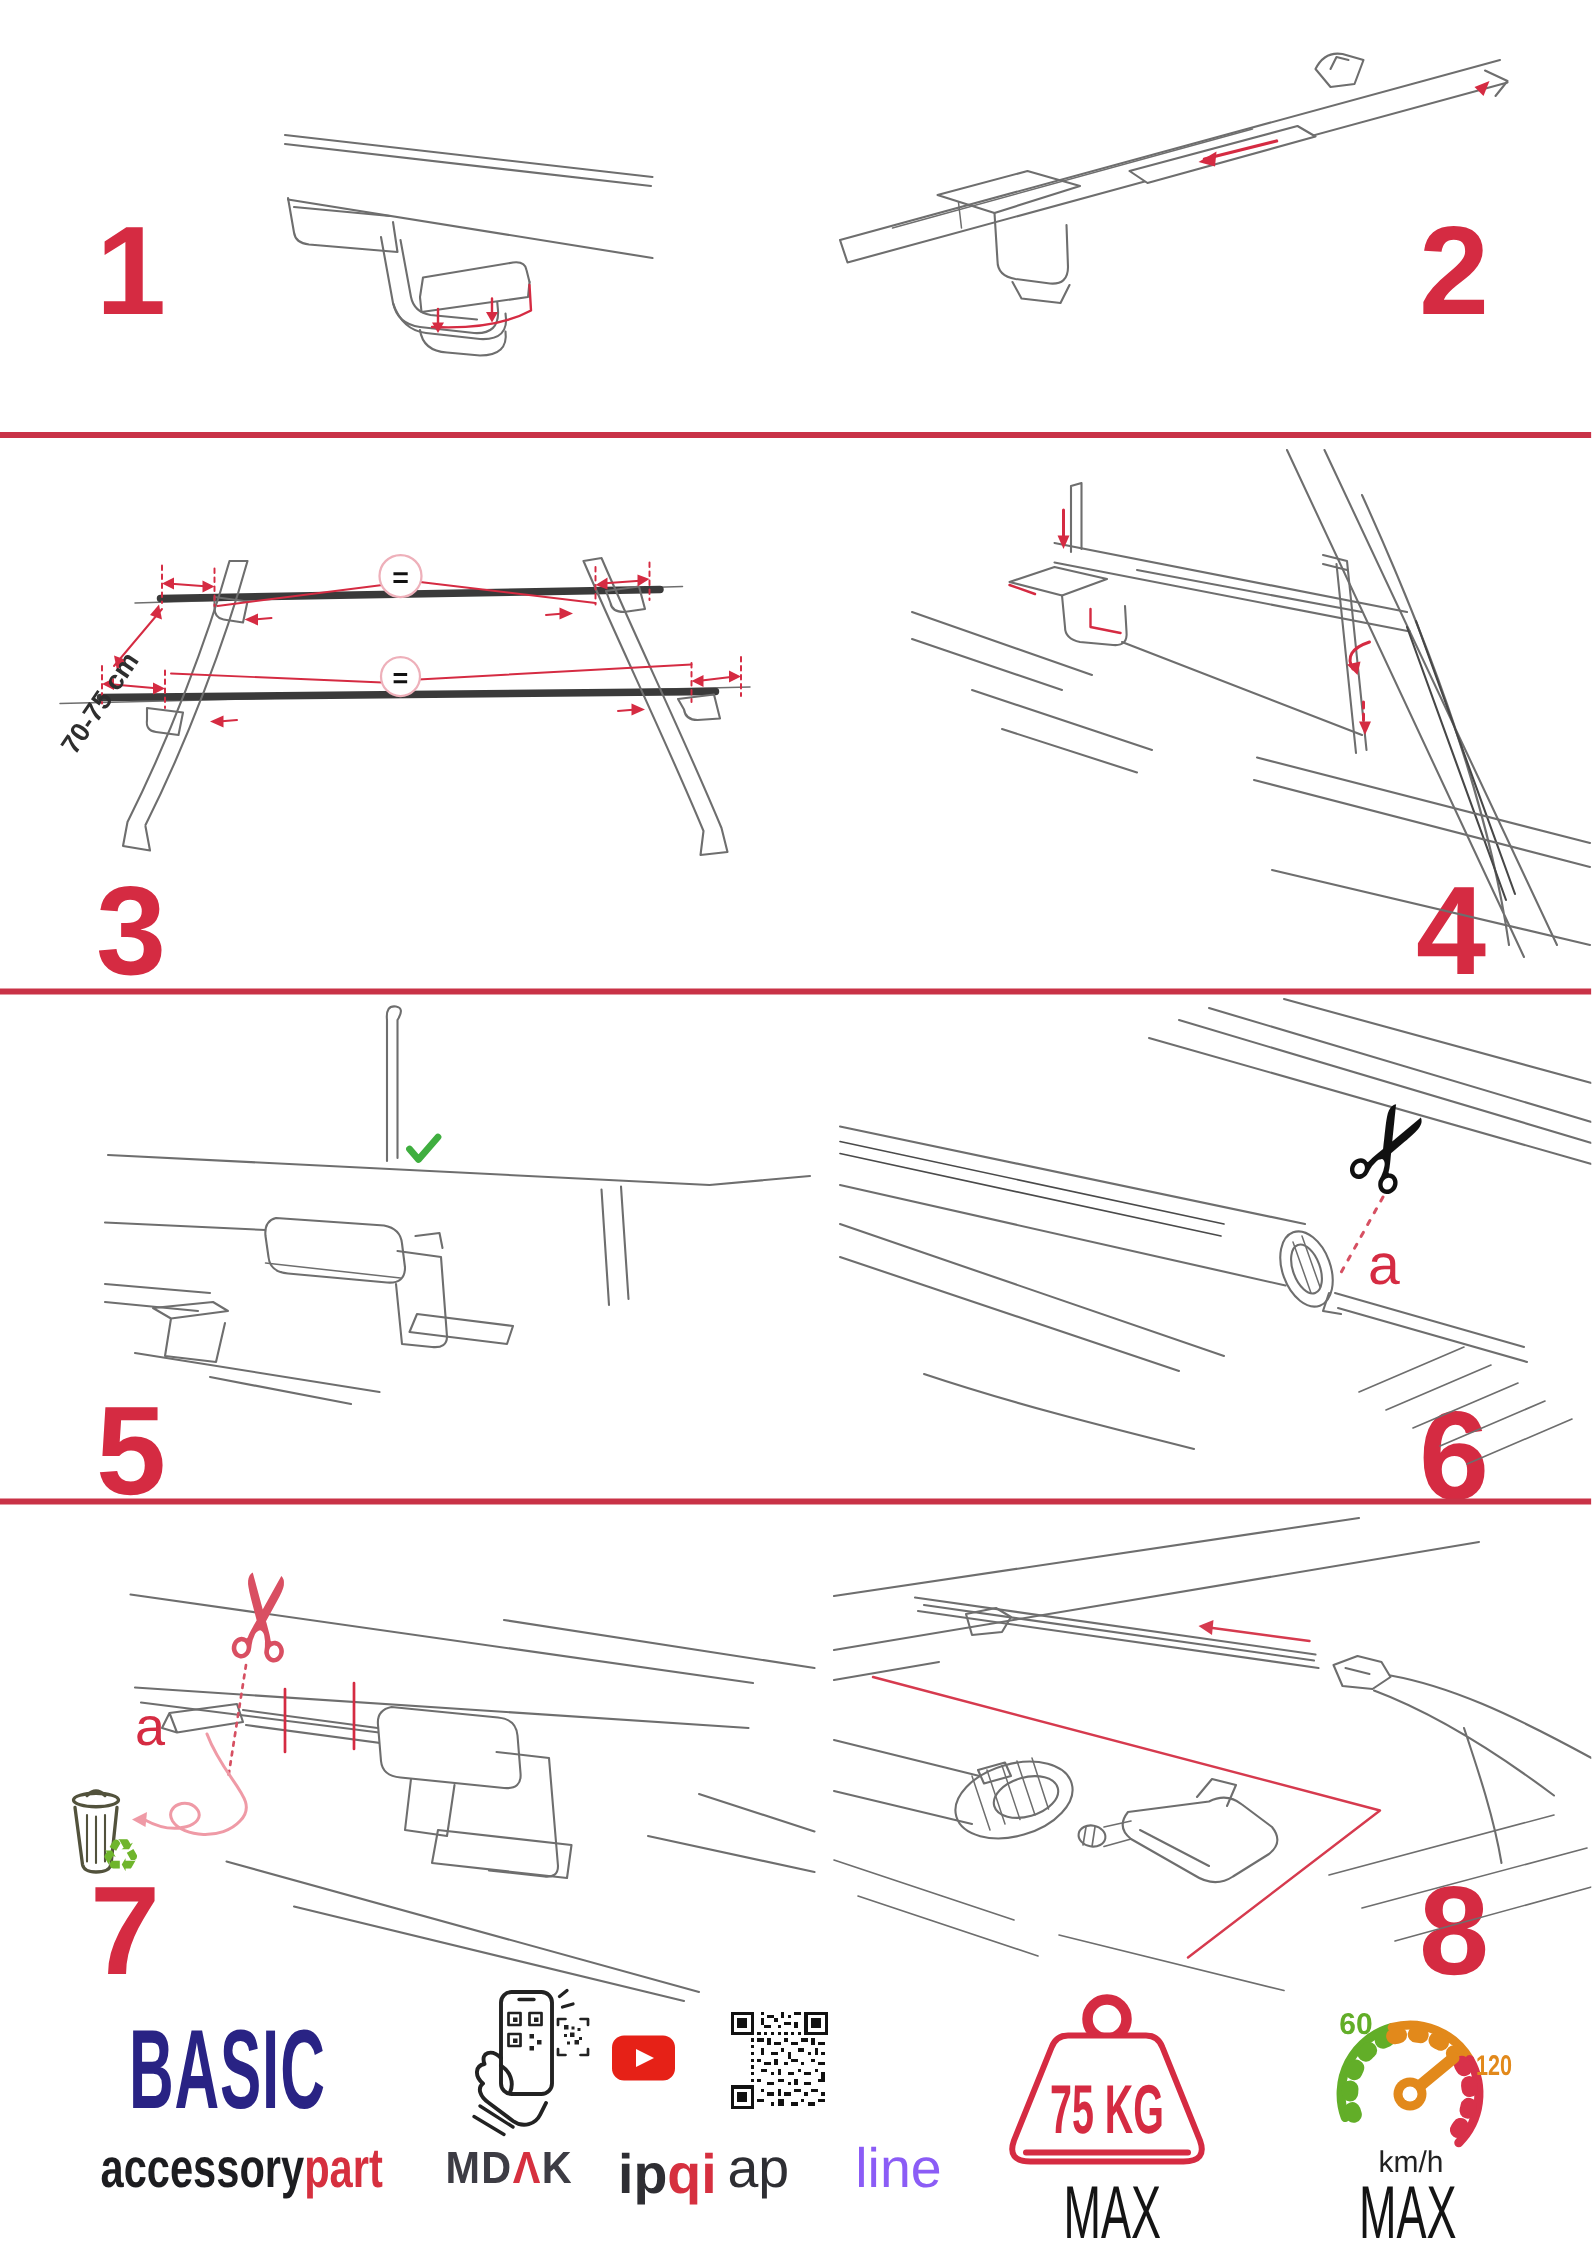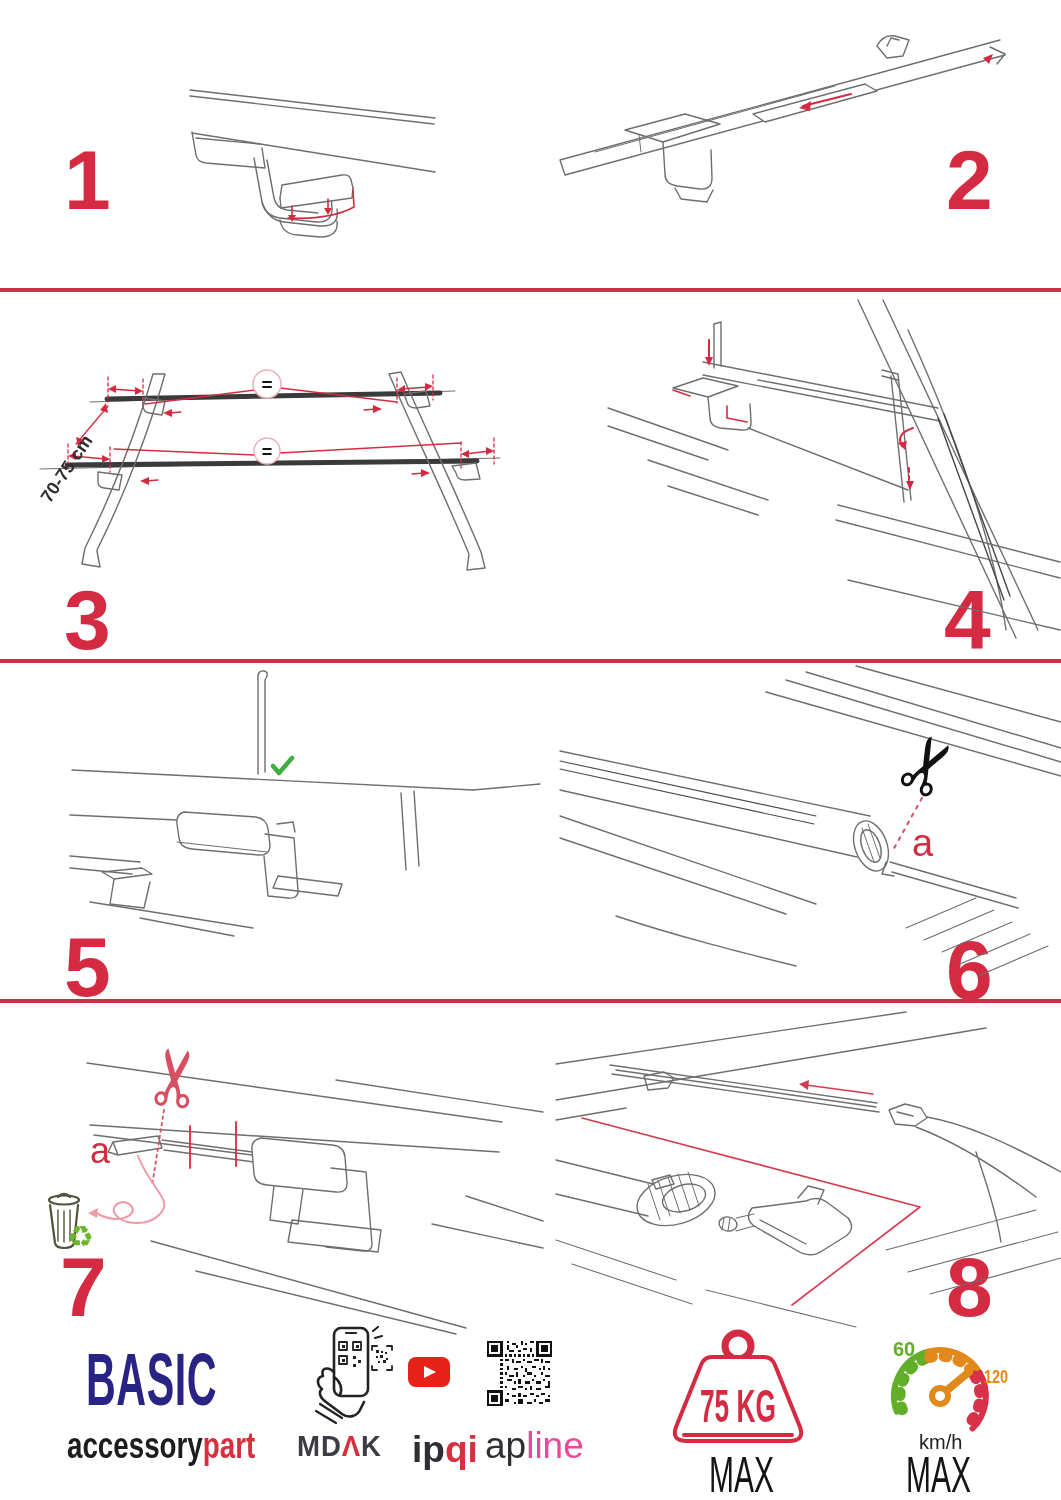--- a/index.html
+++ b/index.html
@@ -14,21 +14,21 @@
                line-height:1;transform:scaleX(0.55);transform-origin:left top;letter-spacing:1px;}
   .brand-sub{position:absolute;left:67px;top:1427px;font-size:37px;font-weight:700;line-height:1;
              transform:scaleX(0.75);transform-origin:left top;color:#1d1d20;white-space:nowrap;}
   .brand-sub .red{color:#d6303f;}
   .mdak{position:absolute;left:297px;top:1431px;font-size:30px;font-weight:700;color:#3d3c44;
         line-height:1;transform:scaleX(0.92);transform-origin:left top;letter-spacing:1px;}
   .mdak .red{color:#d6303f;}
   .ipqi{position:absolute;left:412px;top:1431px;font-size:37px;font-weight:700;color:#2e2e33;line-height:1;}
   .ipqi .red{color:#d6303f;}
   .apline{position:absolute;left:485px;top:1427px;font-size:37px;font-weight:400;color:#2e2e33;line-height:1;}
-  .apline .red{color:#ec4899;}
+  .apline .red{color:#8b5cf6;margin-left:44px;}
   .max-label{position:absolute;font-size:50px;font-weight:400;color:#141414;line-height:1;
              transform:scale(0.6,1.0);transform-origin:left top;}
   .kmh{position:absolute;left:919px;top:1432px;font-size:20px;color:#222;line-height:1;}
 </style>
 </head>
 <body>
 
 <div class="page">
 
   <div class="step-num" style="left:64px;top:138px;">1</div>

